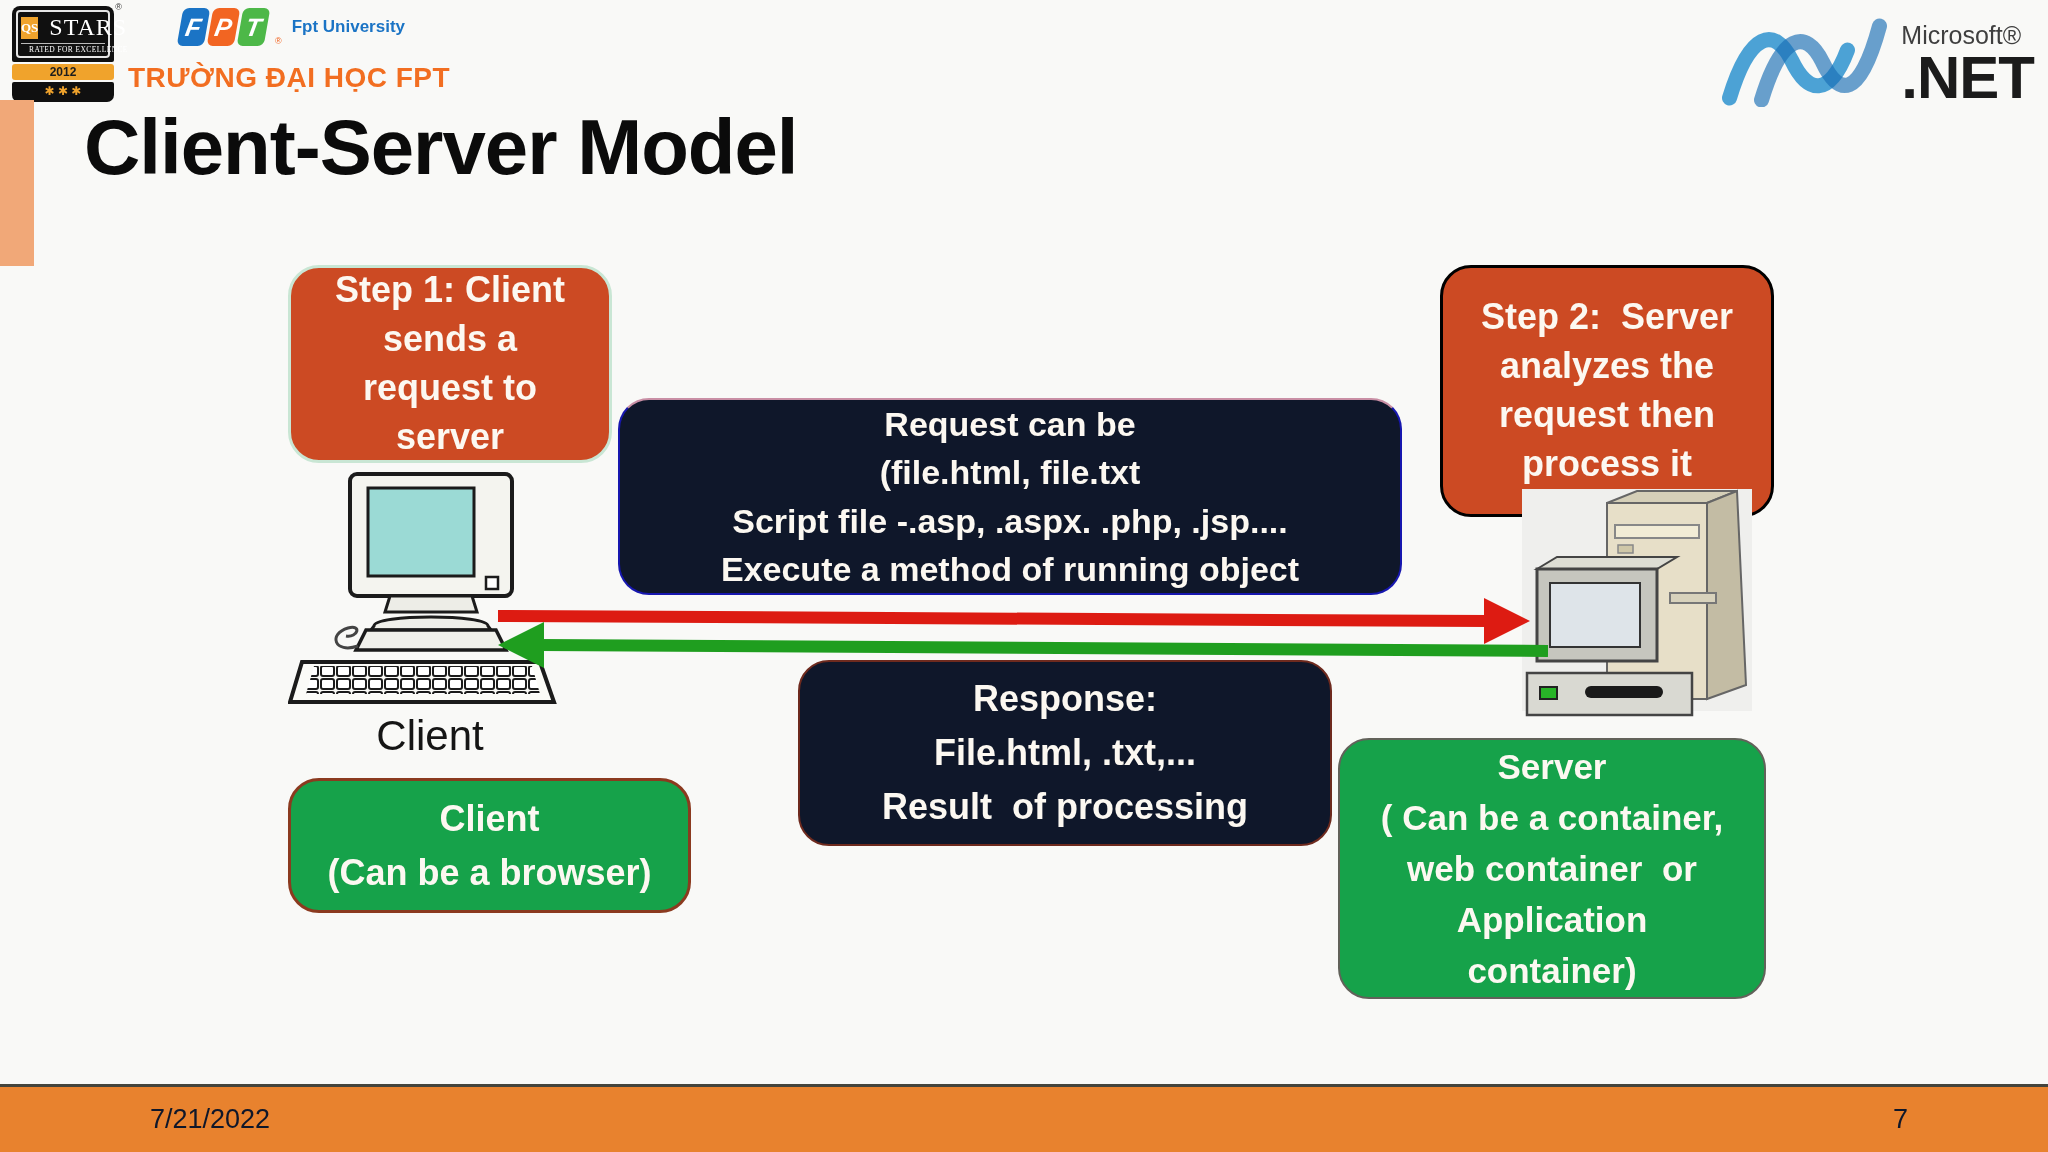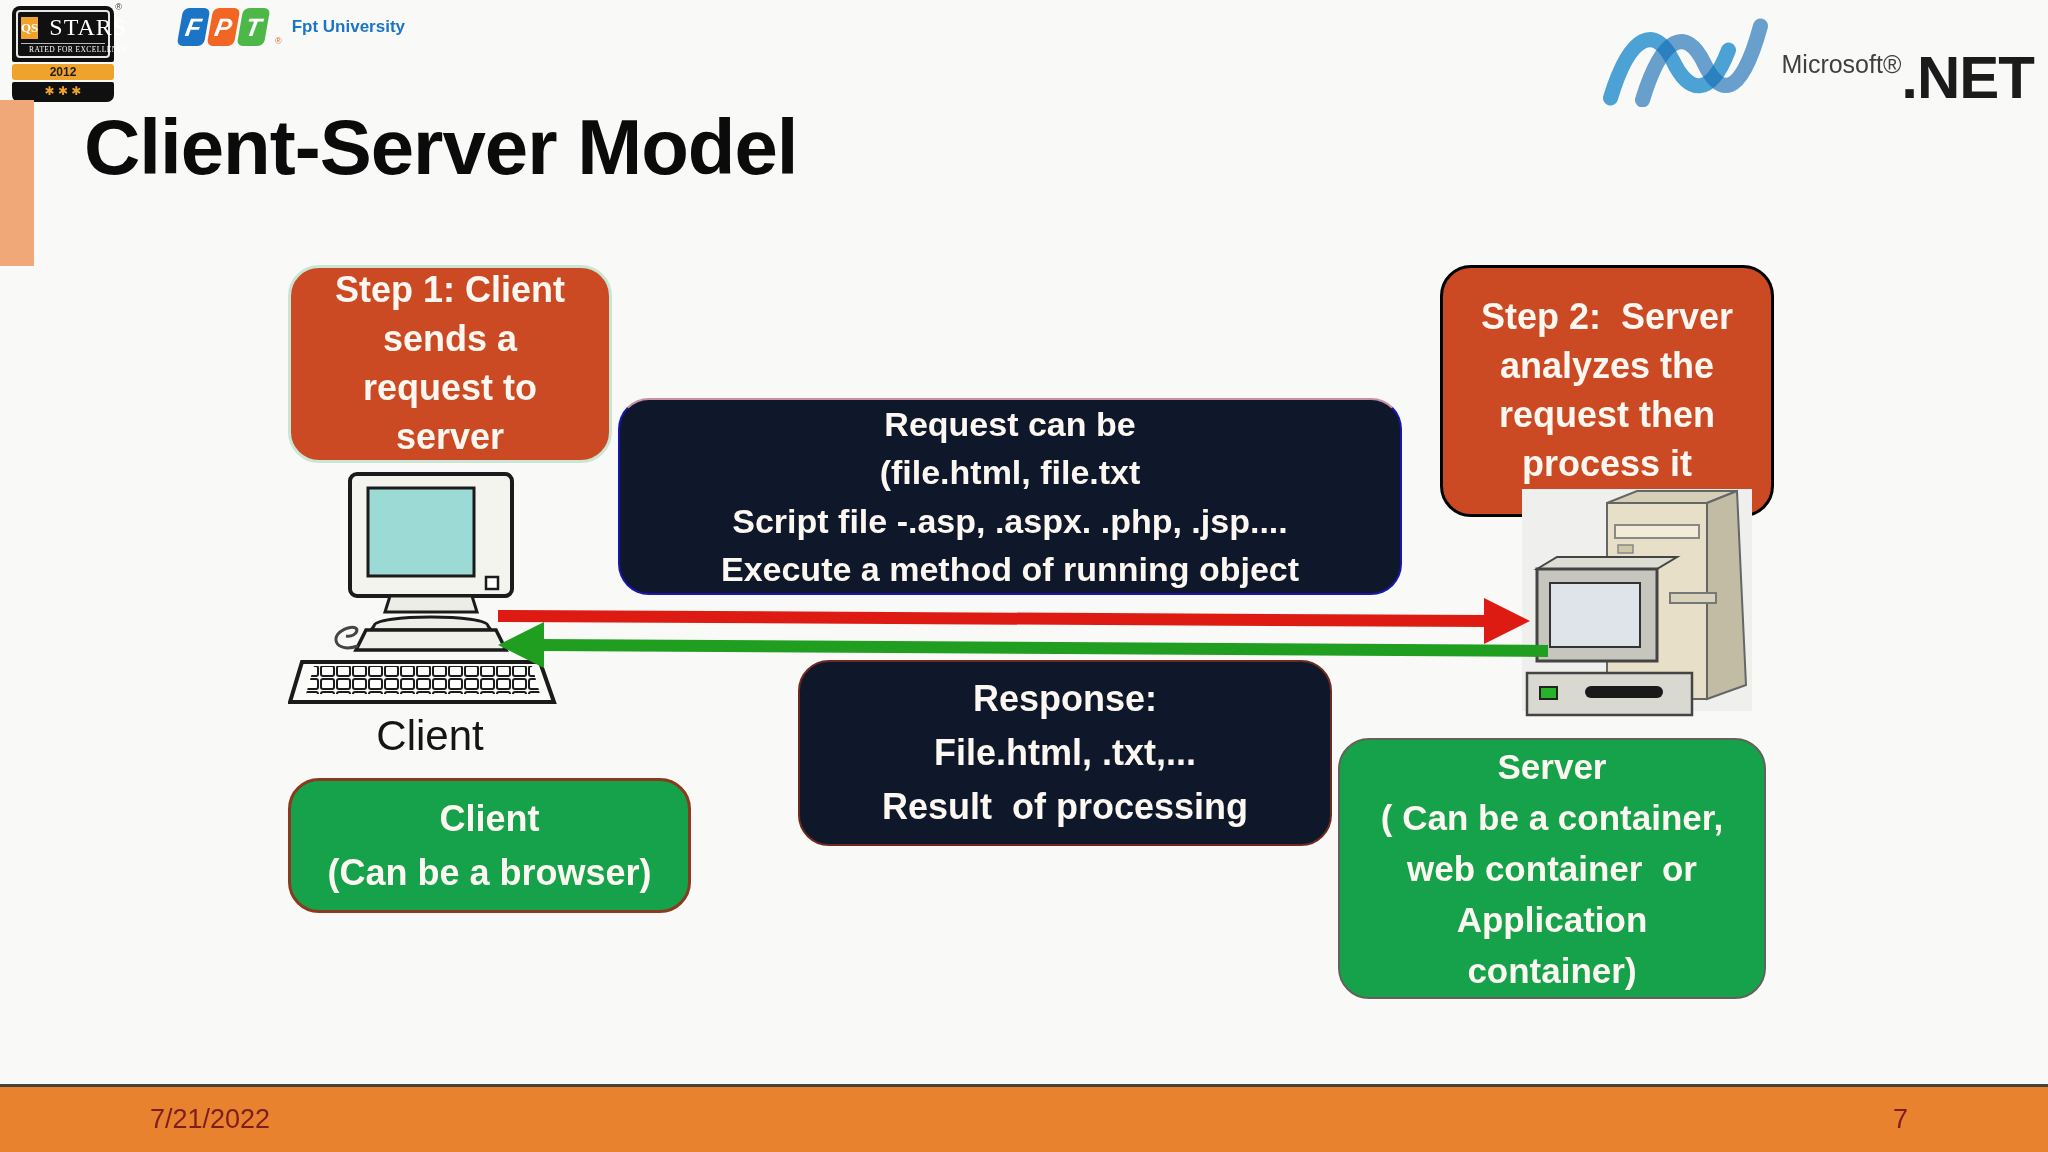--- a/index.html
+++ b/index.html
@@ -27,21 +27,21 @@
   .fpt-b{width:27px;height:38px;border-radius:6px;color:#fff;font-weight:bold;font-size:25px;
          font-style:italic;display:flex;align-items:center;justify-content:center;}
   .fpt-f{background:#1B74C5;}.fpt-p{background:#F26522;}.fpt-t{background:#4DB848;}
   .fpt-reg{font-size:9px;color:#F26522;align-self:flex-end;margin-left:-2px;}
   .fpt-cap{color:#1B74C5;font-size:17px;font-weight:bold;}
   .fpt-school{position:absolute;left:128px;top:62px;color:#F26E21;font-size:28px;font-weight:bold;
               letter-spacing:.5px;}
 
   .dotnet{position:absolute;right:14px;top:12px;display:flex;align-items:flex-end;gap:4px;}
   .swoosh{width:185px;height:95px;}
-  .dn-text{display:flex;flex-direction:row;align-items:flex-start;padding-bottom:2px;}
+  .dn-text{display:flex;flex-direction:column;align-items:flex-start;padding-bottom:2px;}
   .dn-ms{font-size:25px;color:#3f3f3f;}
   .dn-net{font-size:60px;font-weight:bold;color:#1b1b1b;line-height:.92;letter-spacing:-1px;}
 
   
   .accent{position:absolute;left:0;top:100px;width:34px;height:166px;background:#F1A878;}
   .title{position:absolute;left:84px;top:102px;margin:0;font-size:78px;font-weight:bold;
          color:#0b0b0b;letter-spacing:-1px;}
 
   
   .box{position:absolute;display:flex;align-items:center;justify-content:center;text-align:center;
@@ -61,21 +61,21 @@
   .client-caption{position:absolute;left:290px;top:712px;width:280px;text-align:center;
                   font-size:42px;color:#151515;}
 
   .client-art{position:absolute;left:288px;top:470px;width:280px;height:245px;}
   .server-art{position:absolute;left:1520px;top:487px;width:240px;height:235px;}
   .arrows{position:absolute;left:480px;top:588px;width:1090px;height:84px;}
 
   
   .footer{position:absolute;left:0;bottom:0;width:100%;height:65px;background:#E8822E;
           box-shadow:0 -3px 0 #44443C;display:flex;align-items:center;justify-content:space-between;
-          padding:0 140px 0 150px;box-sizing:border-box;font-size:27px;color:#7f1d1d;}
+          padding:0 140px 0 150px;box-sizing:border-box;font-size:27px;color:#0f172a;}
 </style>
 </head>
 <body>
 
 <div class="slide">
 
   <div class="qs-badge">
     <div class="qs-reg">®</div>
     <div class="qs-top">
       <div class="qs-frame">
@@ -92,20 +92,21 @@
 
   <div class="fpt">
     <div class="fpt-blocks">
       <div class="fpt-b fpt-f">F</div>
       <div class="fpt-b fpt-p">P</div>
       <div class="fpt-b fpt-t">T</div>
     </div>
     <span class="fpt-reg">®</span>
     <div class="fpt-cap">Fpt University</div>
   </div>
+  <div class="fpt-school">TRƯỜNG ĐẠI HỌC FPT</div>
 
   <div class="dotnet">
     <svg class="swoosh" viewBox="0 0 170 95">
       <path d="M10,86 C30,20 55,14 72,48 C88,82 110,86 128,38" fill="none" stroke="#2E93CF" stroke-width="15" stroke-linecap="round" opacity="0.85"></path>
       <path d="M42,88 C62,22 86,16 103,50 C119,84 140,88 160,14" fill="none" stroke="#1A6FB5" stroke-width="15" stroke-linecap="round" opacity="0.65"></path>
     </svg>
     <div class="dn-text">
       <div class="dn-ms">Microsoft®</div>
       <div class="dn-net">.NET</div>
     </div>

